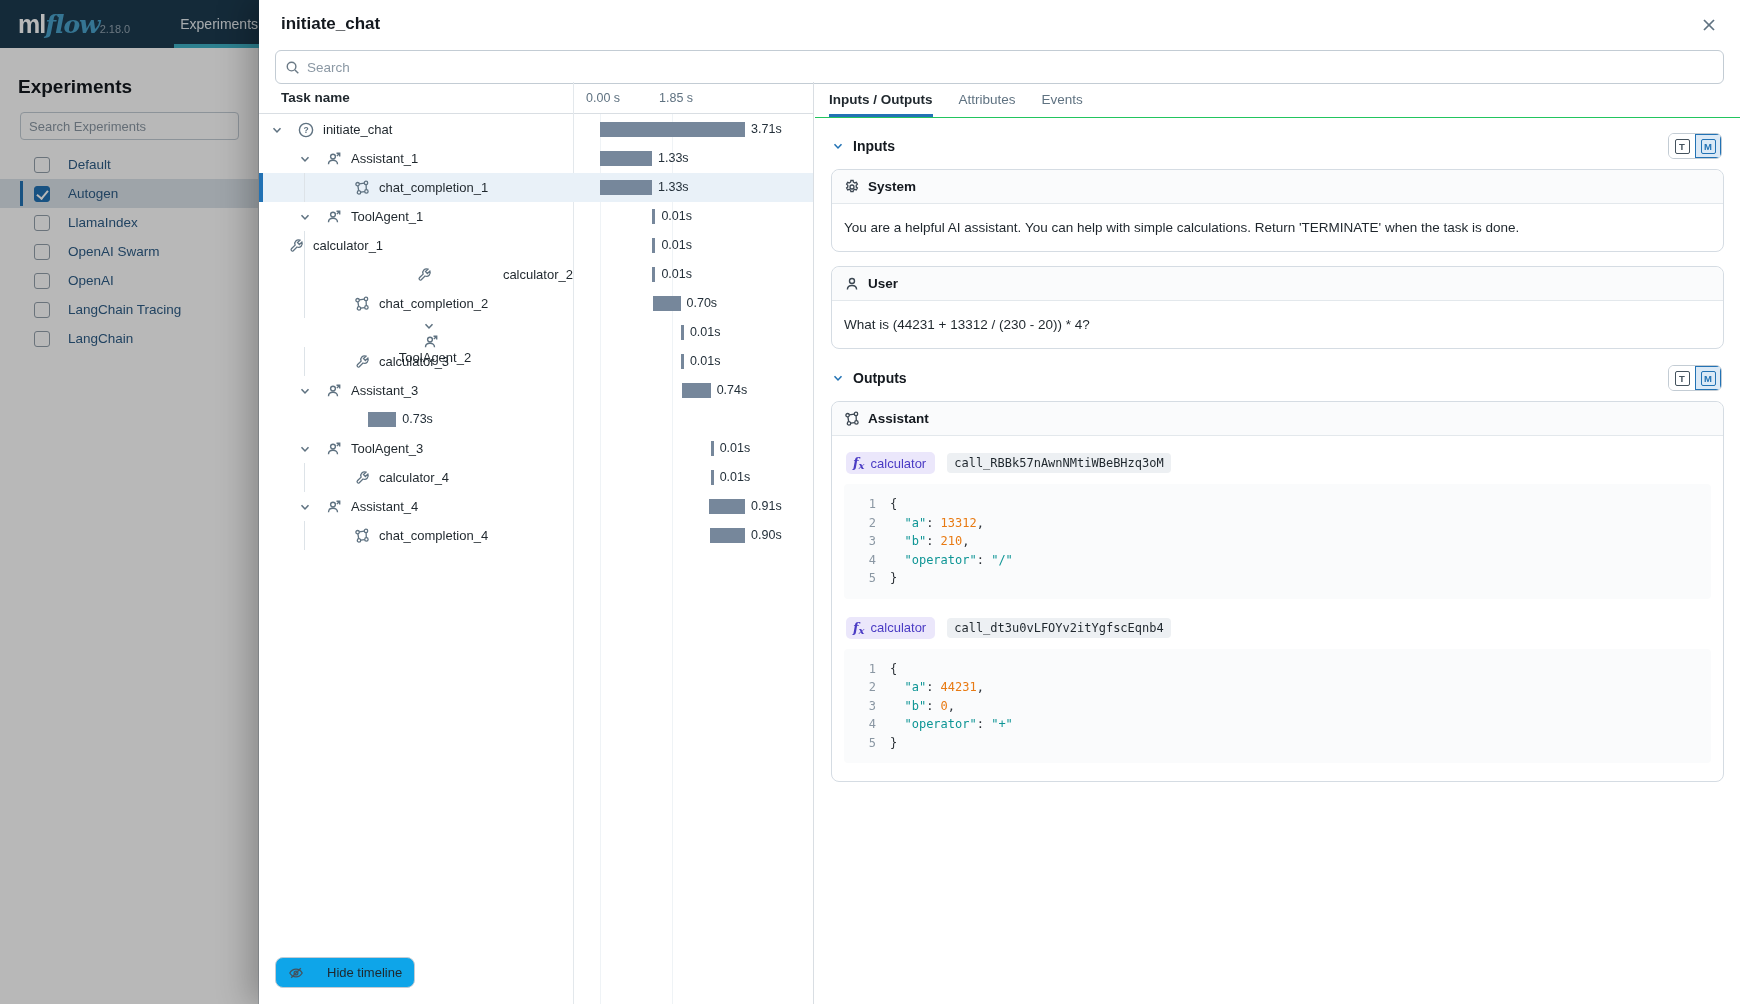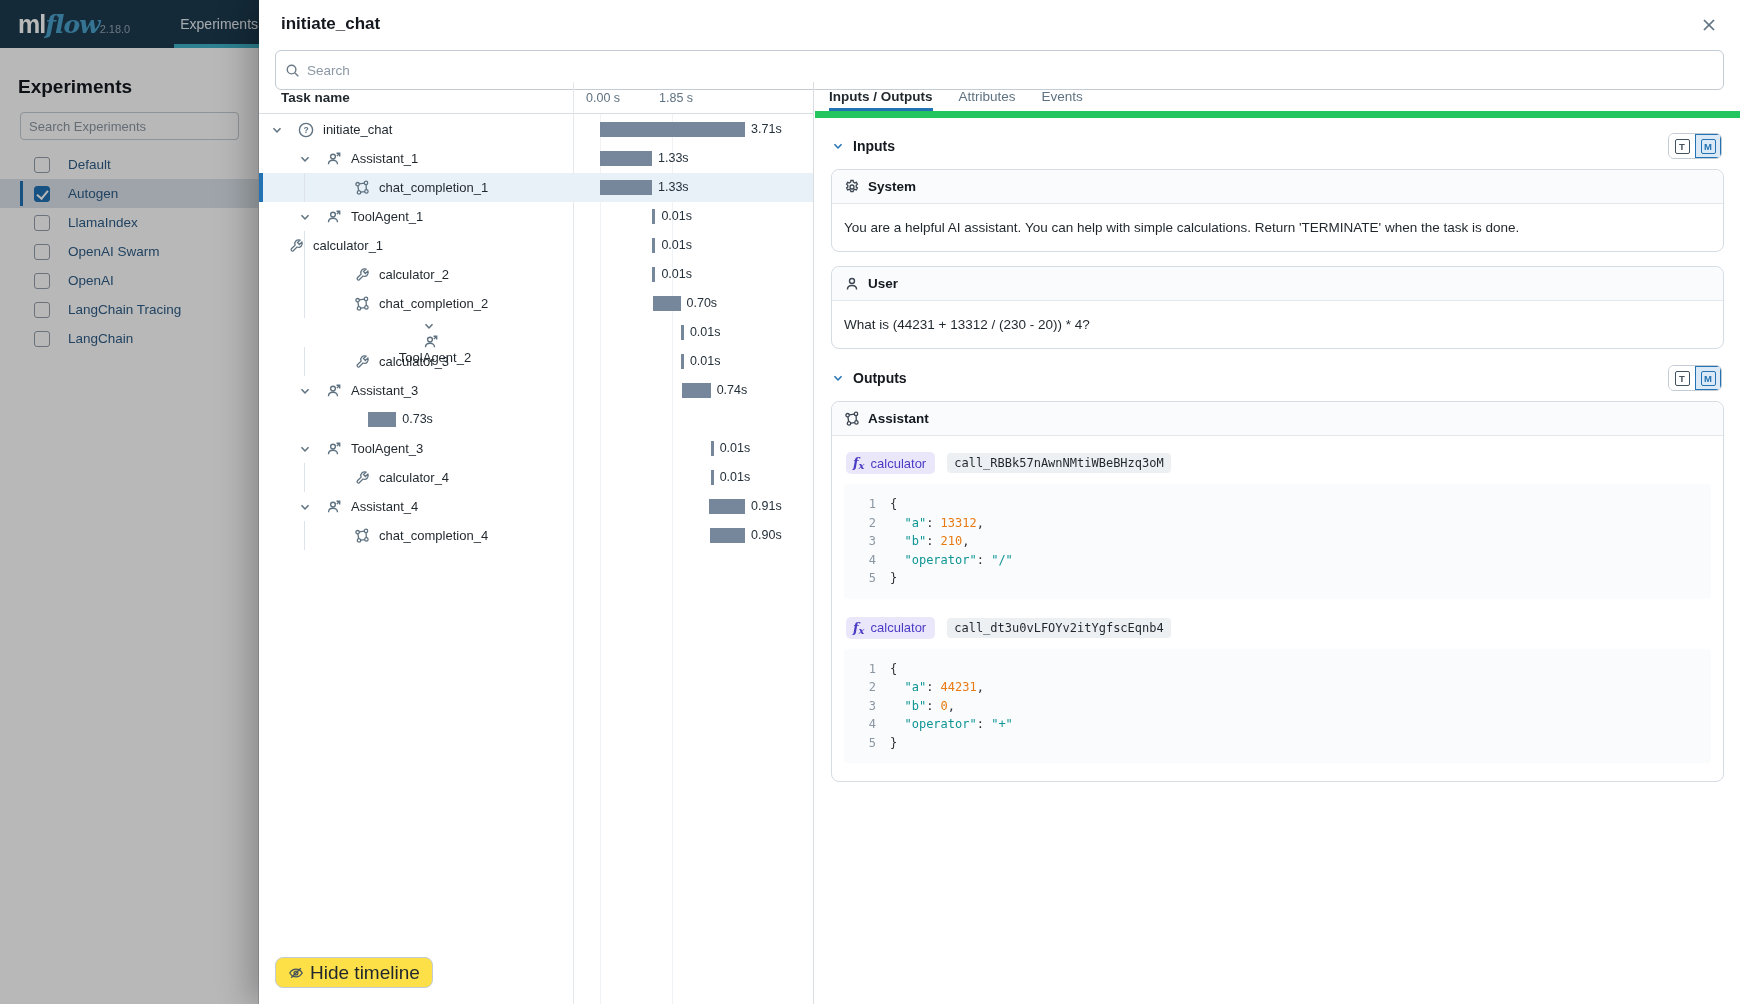--- a/index.html
+++ b/index.html
@@ -40,21 +40,21 @@
 
   #scrim { position:absolute; inset:0; background:rgba(0,0,0,0.28); }
 
   
   #modal { position:absolute; left:259px; top:0; width:1481px; height:1004px; background:#fff;
            box-shadow:-10px 0 30px rgba(0,0,0,0.25); }
   #modal-header { position:absolute; left:0; top:0; right:0; height:48px; display:flex; align-items:center; }
   #modal-title { font-size:17px; font-weight:bold; margin-left:22px; color:#14191f; }
   #modal-close { position:absolute; right:20px; top:14px; width:22px; height:22px; color:#5f7281;
                  display:flex; align-items:center; justify-content:center; cursor:pointer; background:none; border:none; }
-  #modal-search { position:absolute; left:16px; right:16px; top:50px; height:40px;
+  #modal-search { position:absolute; left:16px; right:16px; top:50px; height:34px;
                   border:1px solid #c3ccd4; border-radius:6px; display:flex; align-items:center; padding:0 9px; }
   #modal-search .s-icon { color:#6b7a86; display:flex; }
   #modal-search input { border:none; outline:none; flex:1; margin-left:7px; font-size:13.5px;
                         font-family:"Liberation Sans",sans-serif; color:#1f272d; }
   #modal-search input::placeholder { color:#8b98a4; }
 
   
   #tree-pane { position:absolute; left:0; top:82px; width:555px; bottom:0; border-right:1px solid #d9dee3; }
   #tree-header { position:absolute; left:0; right:0; top:0; height:32px; border-bottom:1px solid #d9dee3; }
   #tree-header .th-name { position:absolute; left:22px; top:8px; font-size:13.5px; font-weight:bold; }
@@ -69,27 +69,27 @@
   .t-name { display:flex; align-items:center; width:314px; flex:0 0 auto; height:100%; position:relative; }
   .t-guide { position:absolute; left:45px; top:0; bottom:0; width:1px; background:#dde3e8; }
   .t-chev { width:16px; height:16px; flex:0 0 auto; margin-right:13px; color:#5f7281; display:flex; align-items:center; justify-content:center; }
   .t-icon { width:16px; height:16px; flex:0 0 auto; margin-right:9px; color:#5f7281; display:flex; }
   .t-label { font-size:13px; color:#1f272d; white-space:nowrap; }
   .t-timeline { position:relative; flex:1; height:100%; }
   .t-bar { position:absolute; top:7px; height:15px; background:#76879b; }
   .t-dur { position:absolute; top:7px; font-size:12.5px; color:#24303a; line-height:15px; white-space:nowrap; }
 
   #hide-timeline { position:absolute; left:16px; bottom:16px; height:31px; display:flex; align-items:center;
-                   border:1px solid #c3ccd4; border-radius:8px; background:#fde047; padding:0 12px; gap:6px;
-                   font-size:19px; color:#1f272d; cursor:pointer; font-family:"Liberation Sans",sans-serif; }
+                   border:1px solid #c3ccd4; border-radius:8px; background:#0ea5e9; padding:0 12px; gap:23px;
+                   font-size:13px; color:#1f272d; cursor:pointer; font-family:"Liberation Sans",sans-serif; }
   #hide-timeline .ht-icon { color:#44525d; display:flex; }
 
   
   #detail-pane { position:absolute; left:556px; top:82px; right:0; bottom:0; }
-  #detail-tabs { position:absolute; left:0; right:0; top:0; height:36px; border-bottom:7px solid #22c55e;
+  #detail-tabs { position:absolute; left:0; right:0; top:0; height:36px; border-bottom:1px solid #22c55e;
                  display:flex; align-items:stretch; padding-left:14px; gap:26px; }
   .d-tab { position:relative; display:flex; align-items:center; font-size:13.5px; color:#5f7281; cursor:pointer; }
   .d-tab.active { color:#1f272d; font-weight:bold; }
   .d-tab.active::after { content:""; position:absolute; left:0; right:0; bottom:0; height:3px; background:#2272b4; }
 
   #detail-body { position:absolute; left:0; right:0; top:37px; bottom:0; overflow:hidden; padding:10px 16px 16px 16px; }
   .section-head { display:flex; align-items:center; height:30px; margin:2px 0 8px 0; position:relative; }
   .section-chev { color:#2272b4; width:14px; height:14px; display:flex; margin-right:8px; cursor:pointer; }
   .section-title { font-size:14px; font-weight:bold; color:#14191f; }
   .seg-group { position:absolute; right:2px; top:2px; display:flex; border:1px solid #c3ccd4; border-radius:6px; overflow:hidden; }
@@ -305,21 +305,21 @@
                 </svg>
               </span>
               <span class="t-label">calculator_1</span>
             </div>
             <div class="t-timeline">
               <div class="t-bar" style="left: 79.394px; width: 3px;"></div>
               <span class="t-dur" style="left: 88.394px;">0.01s</span>
             </div>
           </div>
           <div class="t-row">
-            <div class="t-name" style="padding-left: 66px;">
+            <div class="t-name" style="padding-left: 66px; justify-content: space-between;">
               <span class="t-guide"></span>
               <span class="t-chev"></span>
               <span class="t-icon">
                 <svg width="16" height="16" viewBox="0 0 16 16" fill="none" stroke="currentColor" stroke-width="1.3">
                   <path d="M13.9 4.1a3.7 3.7 0 0 1-4.9 4.9l-3.7 3.7a1.35 1.35 0 0 1-1.9-1.9l3.7-3.7a3.7 3.7 0 0 1 4.9-4.9L9.5 4.6l1.9 1.9 2.5-2.4z"></path>
                 </svg>
               </span>
               <span class="t-label">calculator_2</span>
             </div>
             <div class="t-timeline">

